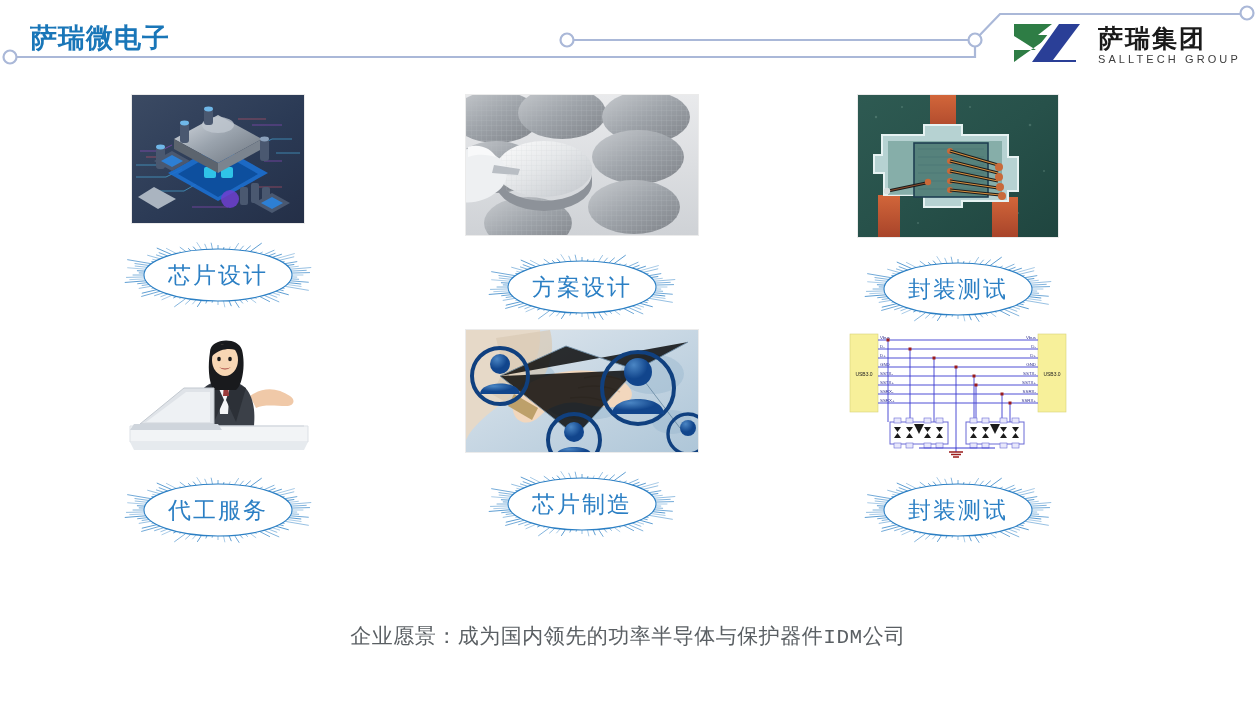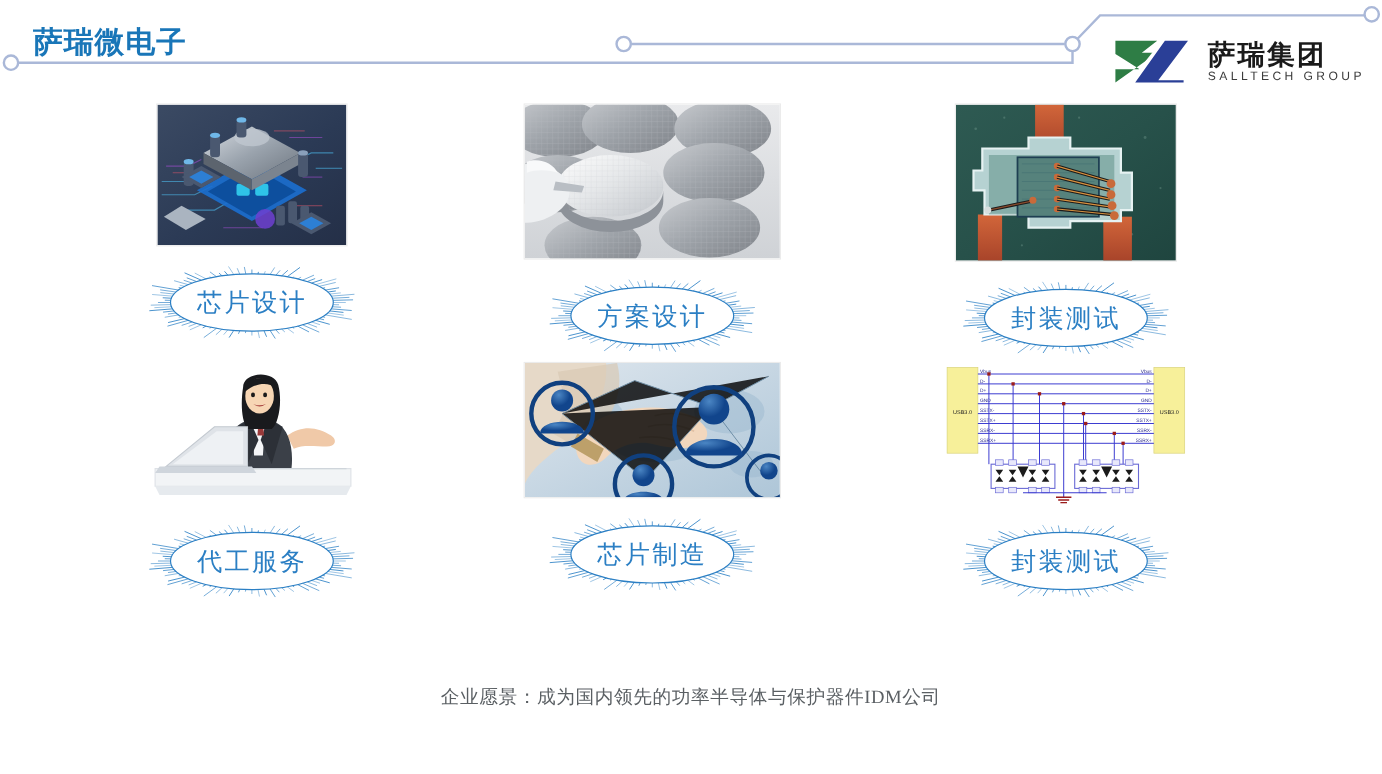--- a/index.html
+++ b/index.html
@@ -13,31 +13,31 @@
   
   .header{position:absolute;left:0;top:0;width:1256px;height:90px;}
   .header-svg{position:absolute;left:0;top:0;}
   .slide-title{
     position:absolute;left:30px;top:20px;
     font-size:27px;font-weight:bold;color:#1976b8;letter-spacing:1px;
     white-space:nowrap;
   }
 
   
-  .logo{position:absolute;left:1012px;top:31px;width:232px;height:50px;
-        display:flex;align-items:center;gap:8px;}
+  .logo{position:absolute;left:1012px;top:20px;width:232px;height:50px;
+        display:flex;gap:8px;}
   .logo-mark{width:78px;height:46px;flex:0 0 auto;}
   .logo-text{display:flex;flex-direction:column;justify-content:center;line-height:1;}
   .logo-cn{font-size:25px;font-weight:bold;color:#1a1a1a;letter-spacing:2px;
            font-family:"DejaVu Sans",sans-serif;}
   .logo-en{font-size:11px;color:#3c3c3c;letter-spacing:3.1px;margin-top:3px;
            font-family:"Liberation Sans",sans-serif;}
 
   
-  .grid{position:absolute;left:11px;top:95px;width:1056px;height:500px;}
+  .grid{position:absolute;left:0;top:95px;width:1056px;height:500px;}
   .cell{position:absolute;width:340px;}
   .c0{left:48px;top:0;}  .c1{left:412px;top:0;}  .c2{left:788px;top:0;}
   .c3{left:48px;top:235px;} .c4{left:412px;top:235px;} .c5{left:788px;top:235px;}
 
   .thumb{position:relative;margin:0 auto;overflow:hidden;background:#fff;}
   .thumb.framed{box-shadow:0 0 0 1px rgba(0,0,0,.08);}
 
   
   .badge{position:relative;width:232px;height:80px;margin:12px auto 0;}
   .badge svg{position:absolute;left:0;top:0;}
@@ -47,22 +47,22 @@
     font-size:23px;color:#2b7fc4;letter-spacing:2px;
     font-family:"DejaVu Sans",sans-serif;
   }
 
   
   .art{width:100%;height:100%;display:block;}
 
   
   .vision{
     position:absolute;left:0;top:622px;width:1256px;text-align:center;
-    font-size:17px;color:#5a5f63;letter-spacing:.5px;
-    font-family:Liberation Serif, serif;
+    font-size:21px;color:#5a5f63;letter-spacing:.5px;
+    font-family:Liberation Mono, monospace;
   }
 </style>
 </head>
 <body>
 
 <div class="slide">
 
   <div class="header">
     <svg class="header-svg" width="1256" height="90">
 

